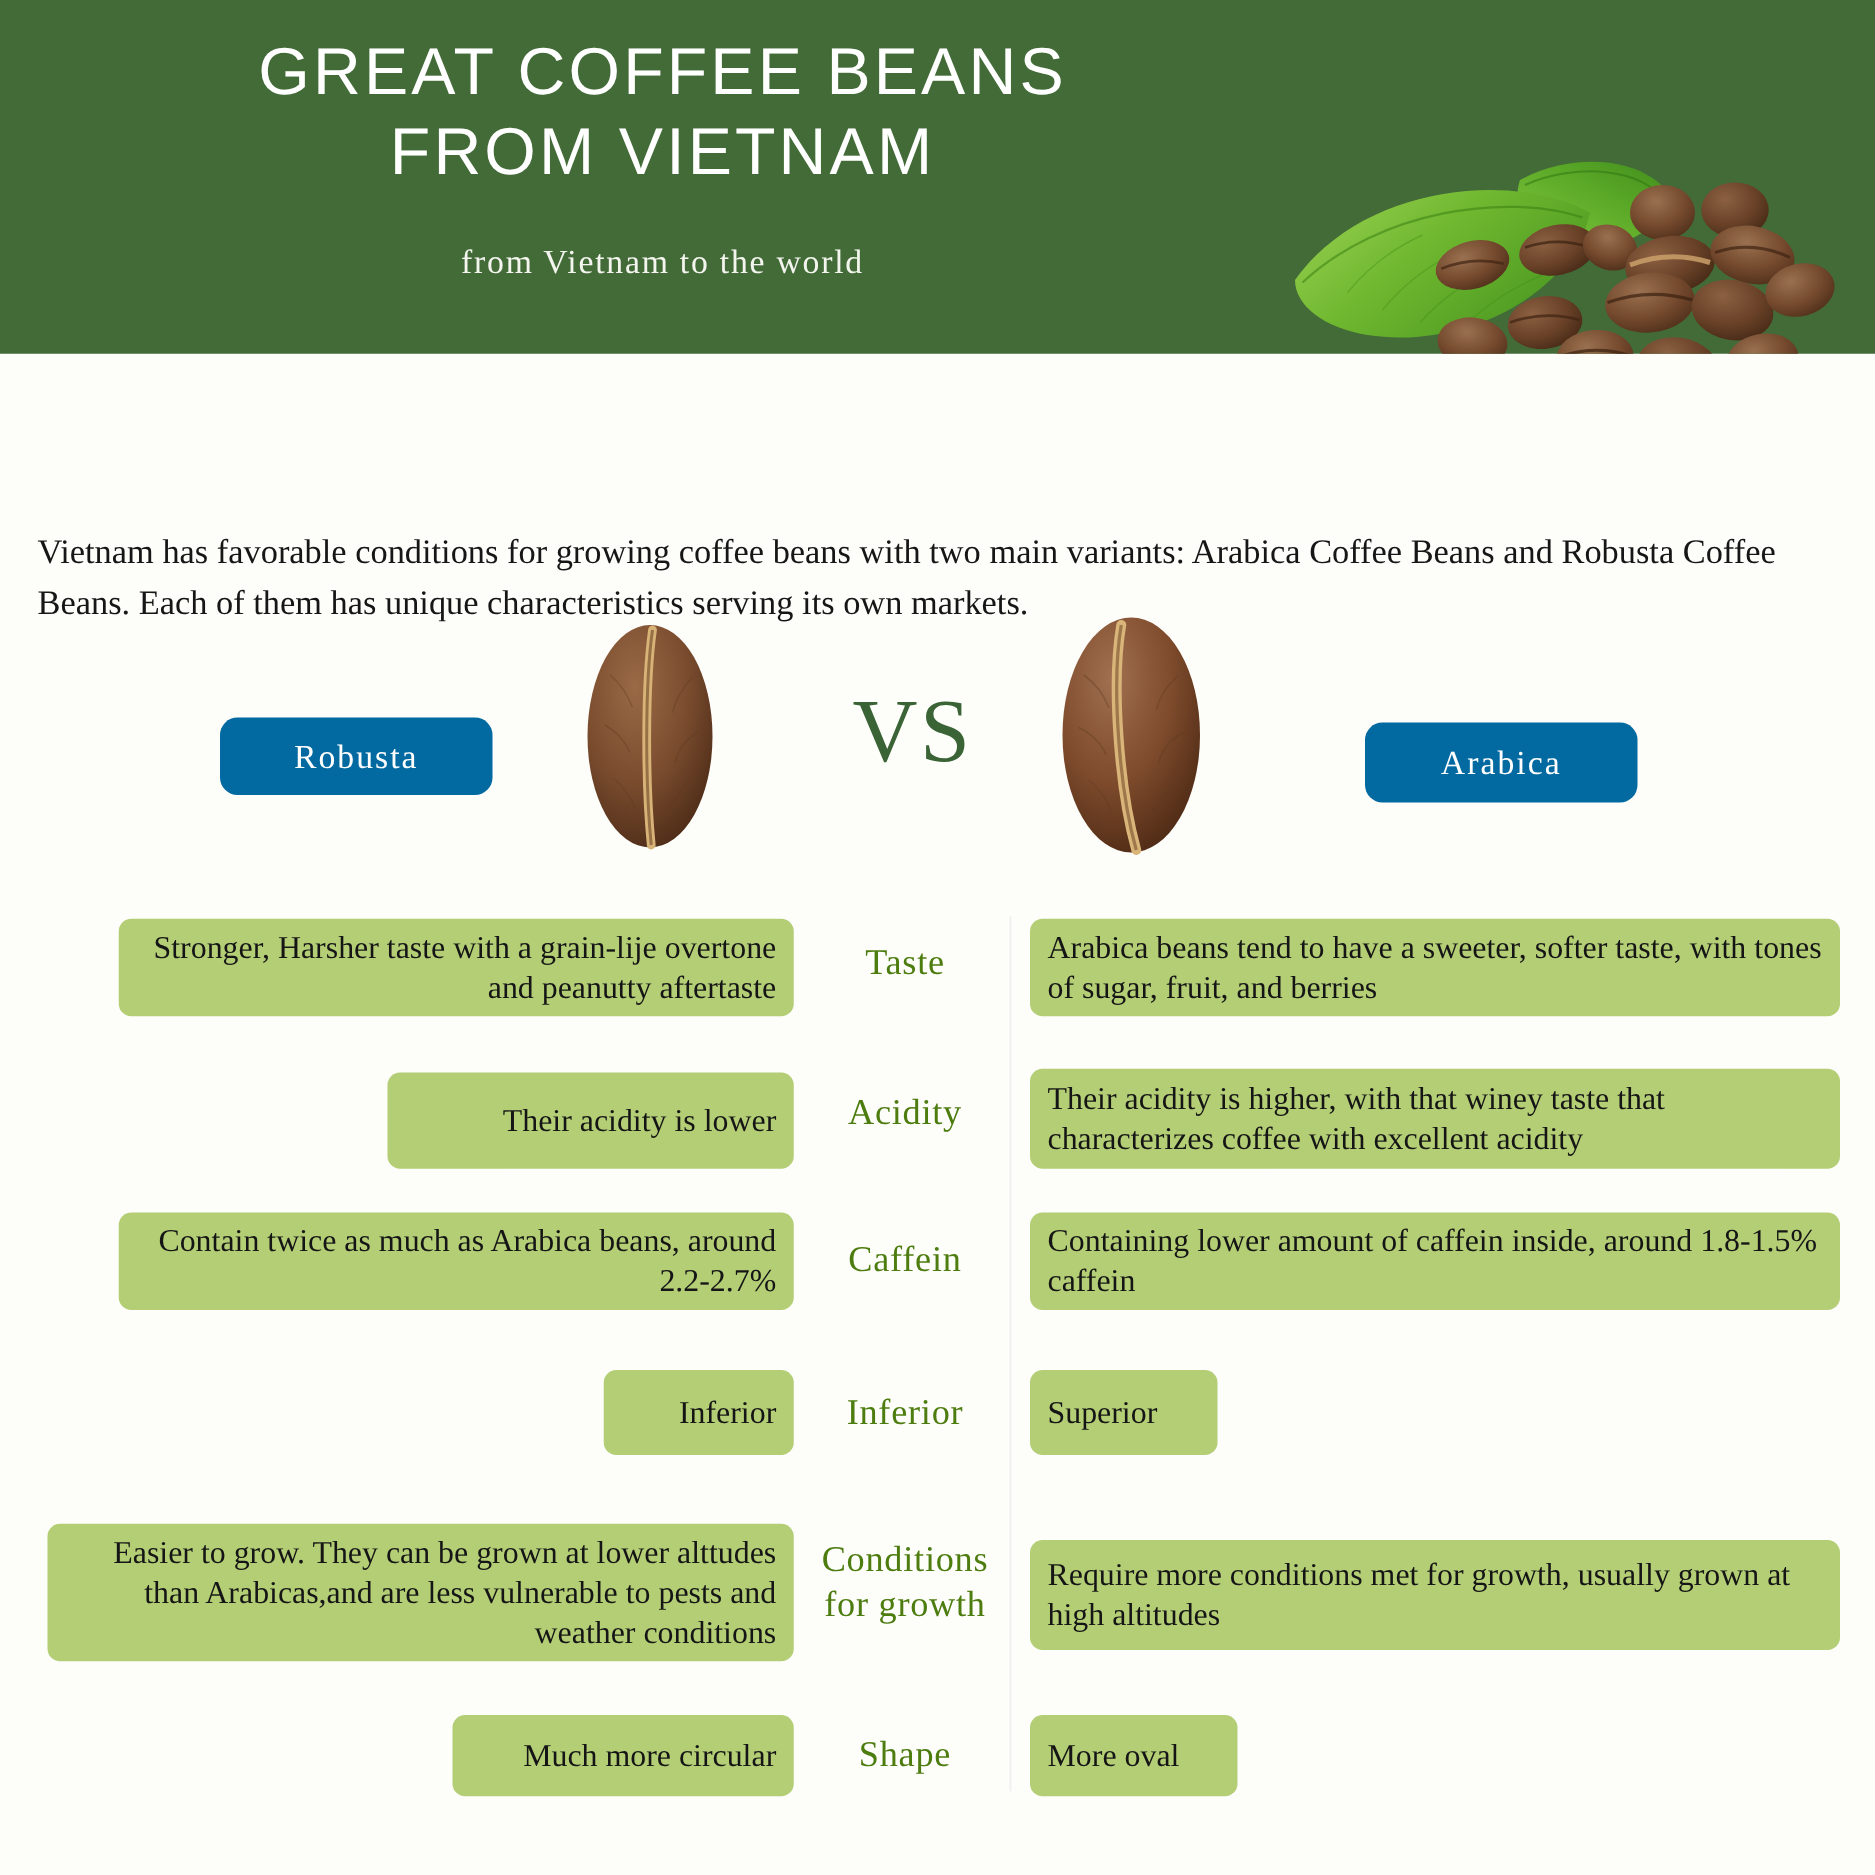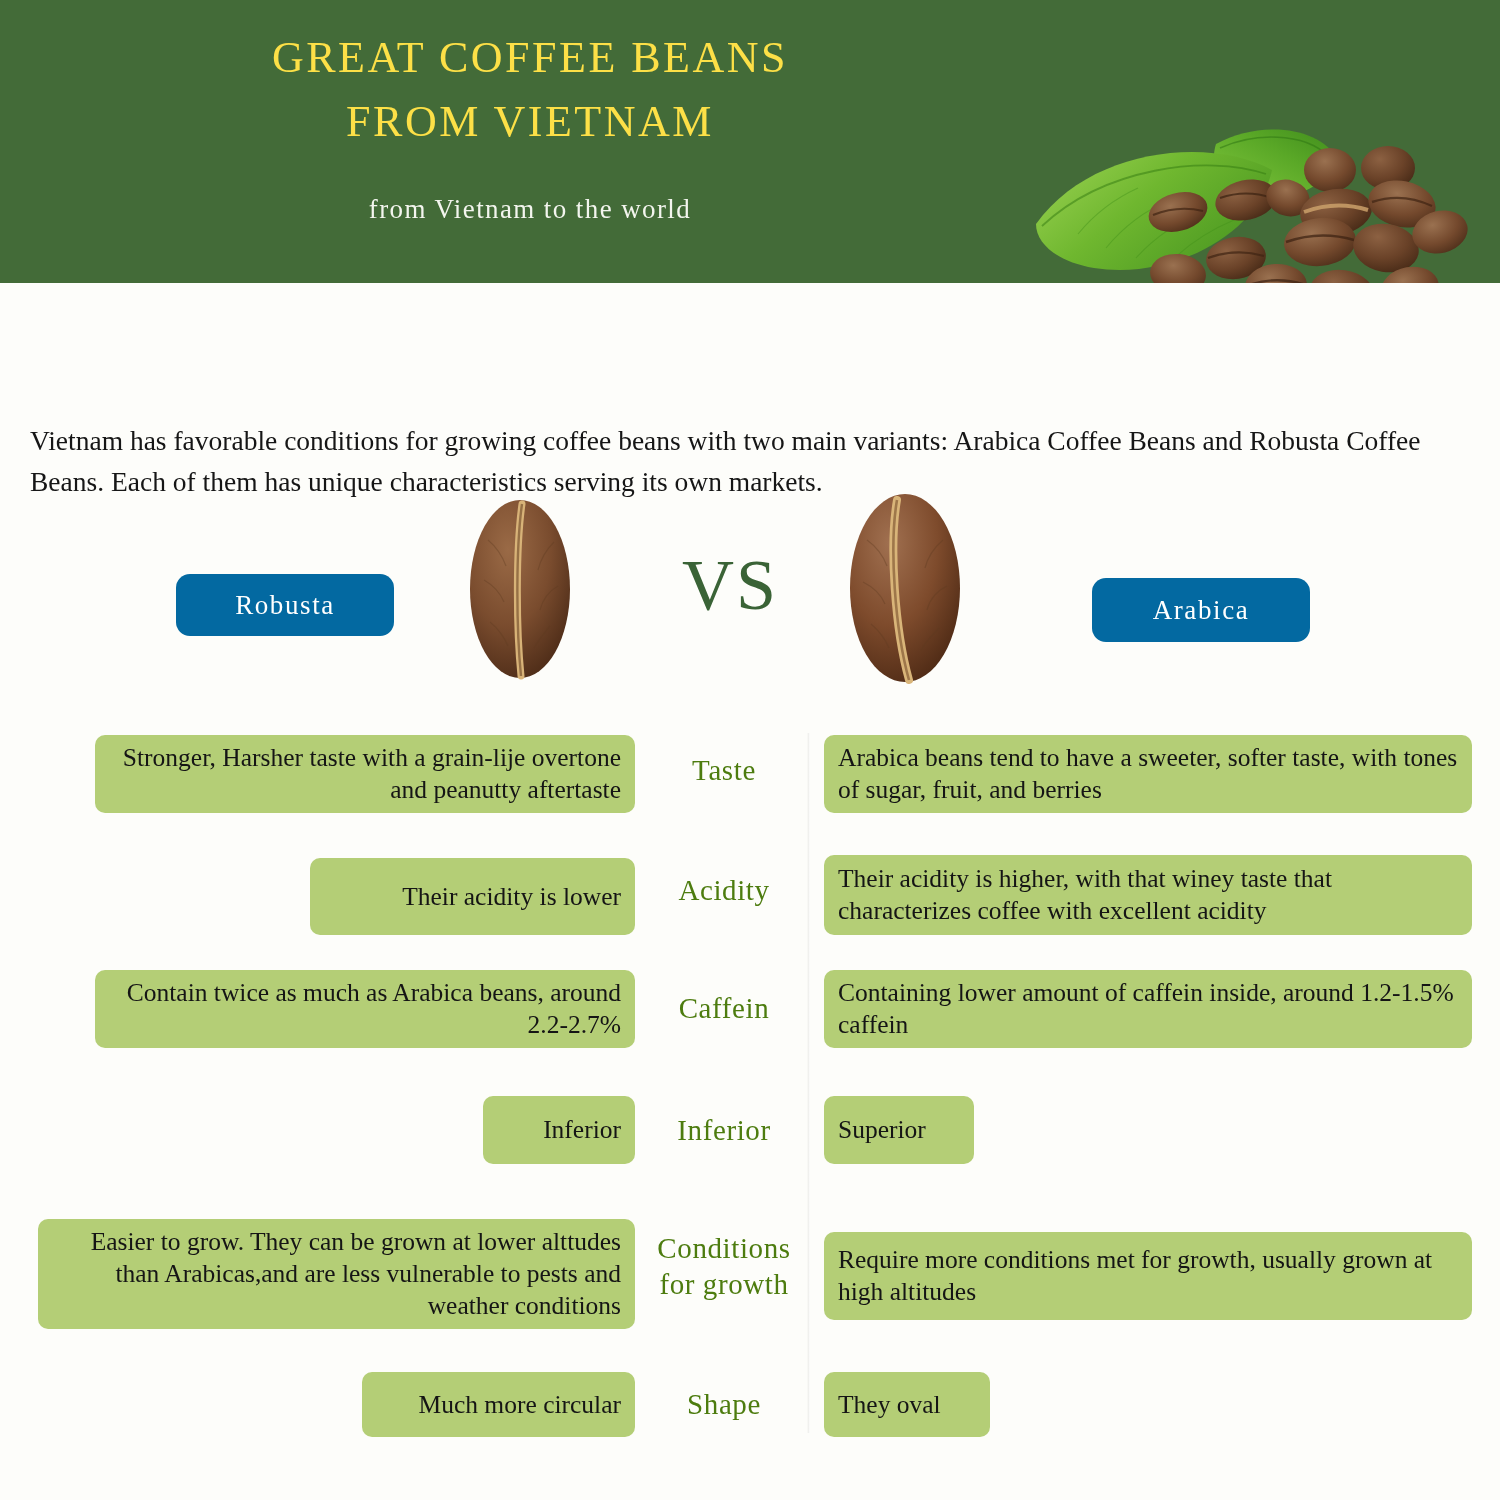--- a/index.html
+++ b/index.html
@@ -25,27 +25,27 @@
   }
   .header-text {
     position: absolute;
     left: 0;
     top: 0;
     width: 1060px;
     text-align: center;
     padding-top: 26px;
   }
   .title {
-    color: #fde047;
-    font-size: 44px;
+    color: #ffffff;
+    font-size: 53px;
     line-height: 64px;
     letter-spacing: 2.5px;
     font-weight: normal;
     margin: 0;
-    font-family: Liberation Serif, serif;
+    font-family: Liberation Sans, sans-serif;
   }
   .title-line { display: block; }
   .subtitle {
     color: #f3f5ee;
     font-size: 27px;
     letter-spacing: 1.4px;
     margin-top: 40px;
   }
 
   
@@ -334,21 +334,21 @@
       <span>Acidity</span>
     </div>
     <div class="bar bar-right" style="left:824px; top:855px; width:648px; height:80px;">Their acidity is higher, with that winey taste that characterizes coffee with excellent acidity</div>
   </div>
 
   <div class="row">
     <div class="bar bar-left" style="left:95px; top:970px; width:540px; height:78px;">Contain twice as much as Arabica beans, around 2.2-2.7%</div>
     <div class="mid-label" style="top:990px;">
       <span>Caffein</span>
     </div>
-    <div class="bar bar-right" style="left:824px; top:970px; width:648px; height:78px;">Containing lower amount of caffein inside, around 1.2-1.5% caffein</div>
+    <div class="bar bar-right" style="left:824px; top:970px; width:648px; height:78px;">Containing lower amount of caffein inside, around 1.8-1.5% caffein</div>
   </div>
 
   <div class="row">
     <div class="bar bar-left" style="left:483px; top:1096px; width:152px; height:68px;">Inferior</div>
     <div class="mid-label" style="top:1112px;">
       <span>Inferior</span>
     </div>
     <div class="bar bar-right" style="left:824px; top:1096px; width:150px; height:68px;">Superior</div>
   </div>
 
@@ -359,16 +359,16 @@
       <span>for growth</span>
     </div>
     <div class="bar bar-right" style="left:824px; top:1232px; width:648px; height:88px;">Require more conditions met for growth, usually grown at high altitudes</div>
   </div>
 
   <div class="row">
     <div class="bar bar-left" style="left:362px; top:1372px; width:273px; height:65px;">Much more circular</div>
     <div class="mid-label" style="top:1386px;">
       <span>Shape</span>
     </div>
-    <div class="bar bar-right" style="left:824px; top:1372px; width:166px; height:65px;">They oval</div>
+    <div class="bar bar-right" style="left:824px; top:1372px; width:166px; height:65px;">More oval</div>
   </div>
 
 </div>
 
 </body></html>

